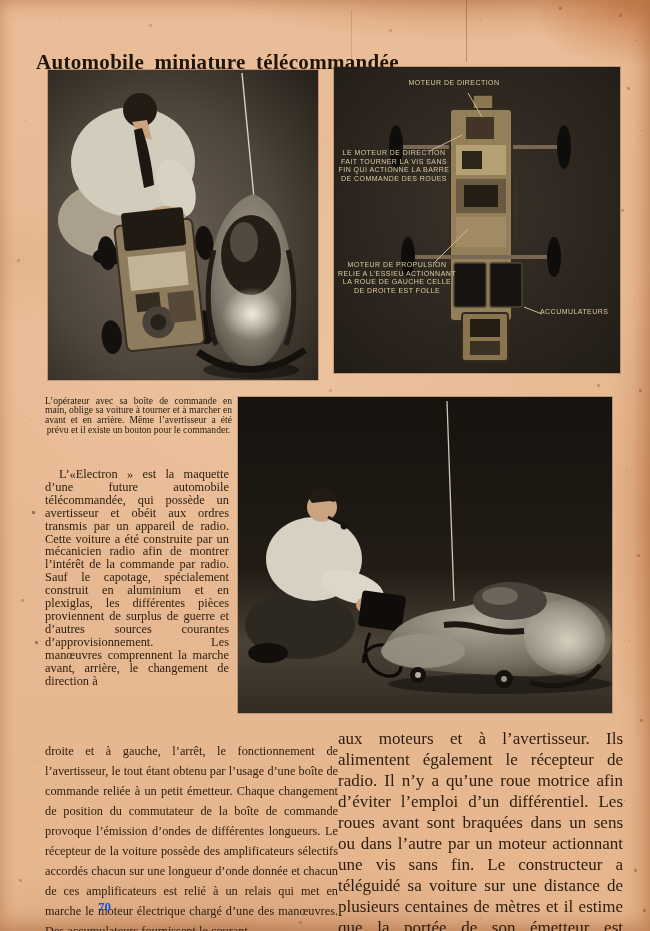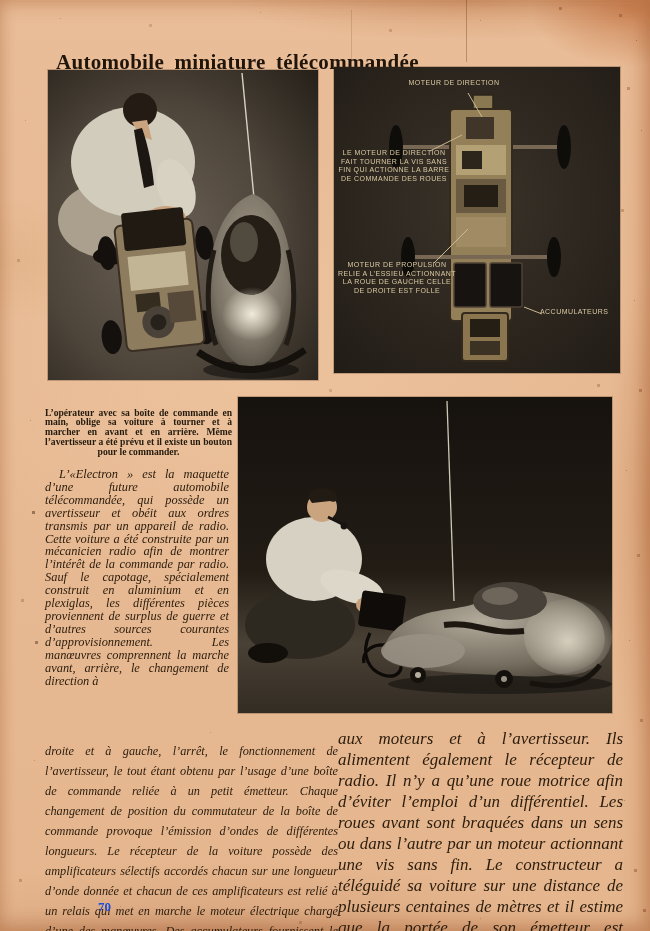--- a/index.html
+++ b/index.html
@@ -27,34 +27,34 @@
     635px 870px 0 1px rgba(130,65,25,.40),644px 910px 0 1px rgba(130,65,25,.45),
     60px 18px 0 0 rgba(130,65,25,.30),150px 25px 0 1px rgba(130,65,25,.22),260px 12px 0 0 rgba(130,65,25,.30),
     390px 30px 0 1px rgba(130,65,25,.25),480px 20px 0 0 rgba(130,65,25,.35),560px 8px 0 1px rgba(130,65,25,.40),
     25px 120px 0 0 rgba(130,65,25,.30),18px 260px 0 1px rgba(130,65,25,.25),30px 420px 0 0 rgba(130,65,25,.35),
     22px 600px 0 1px rgba(130,65,25,.28),34px 760px 0 0 rgba(130,65,25,.32),20px 880px 0 1px rgba(130,65,25,.30),
     120px 906px 0 0 rgba(130,65,25,.30),300px 922px 0 1px rgba(130,65,25,.28),480px 918px 0 0 rgba(130,65,25,.32),
     200px 470px 0 0 rgba(130,65,25,.22),330px 390px 0 1px rgba(130,65,25,.22),210px 732px 0 0 rgba(130,65,25,.25),
     90px 440px 0 0 rgba(130,65,25,.25),598px 385px 0 1px rgba(130,65,25,.30),340px 472px 0 0 rgba(130,65,25,.22),
     33px 512px 0 1px rgba(80,45,20,.5),36px 642px 0 1px rgba(80,45,20,.45);}
   .title{
-    position:absolute;left:56px;top:36px;width:480px;
+    position:absolute;left:36px;top:36px;width:480px;
     font-size:21px;font-weight:bold;color:#20150a;letter-spacing:.3px;word-spacing:5px;
   }
   figure{margin:0;padding:0;position:absolute;box-shadow:0 0 0 1px rgba(60,35,15,.25);}
   figure svg{display:block;}
   .photo1{left:48px;top:70px;width:270px;height:310px;}
   .photo2{left:334px;top:67px;width:286px;height:306px;}
   .photo3{left:238px;top:397px;width:374px;height:316px;}
   .caption{
-    position:absolute;left:45px;top:398px;width:187px;
-    font-size:9.6px;line-height:9.8px;font-weight:bold;color:#241a0d;
+    position:absolute;left:45px;top:386px;width:187px;
+    font-size:9.6px;line-height:9.8px;font-weight:normal;color:#241a0d;
     text-align:justify;text-align-last:center;
   }
-  .col{position:absolute;color:#2b1c0c;text-align:justify;hyphens:auto;font-style:italic;-webkit-hyphens:auto;}
+  .col{position:absolute;color:#2b1c0c;text-align:justify;hyphens:auto;-webkit-hyphens:auto;}
   .col p{margin:0;}
   .col-narrow{left:45px;top:468px;width:184px;font-size:12.4px;line-height:12.9px;}
   .col-narrow p{text-indent:14px;}
   .col-left{left:45px;top:741px;width:293px;font-size:12.3px;line-height:20px;}
   .col-right{left:338px;top:728px;width:285px;font-size:17px;line-height:21px;}
   .pageno{position:absolute;left:58px;top:899px;font-size:13px;font-weight:bold;color:#1d4ed8;margin-left:40px;}
   .brand{position:absolute;right:28px;top:901px;font-size:13.5px;font-weight:bold;letter-spacing:1.3px;color:#241a0d;margin-top:35px;}
   .pl{ 
     position:absolute;font-family:"Liberation Sans", sans-serif;font-size:7px;line-height:8.6px;
     color:#dbc9a2;letter-spacing:.45px;text-transform:uppercase;text-align:center;

